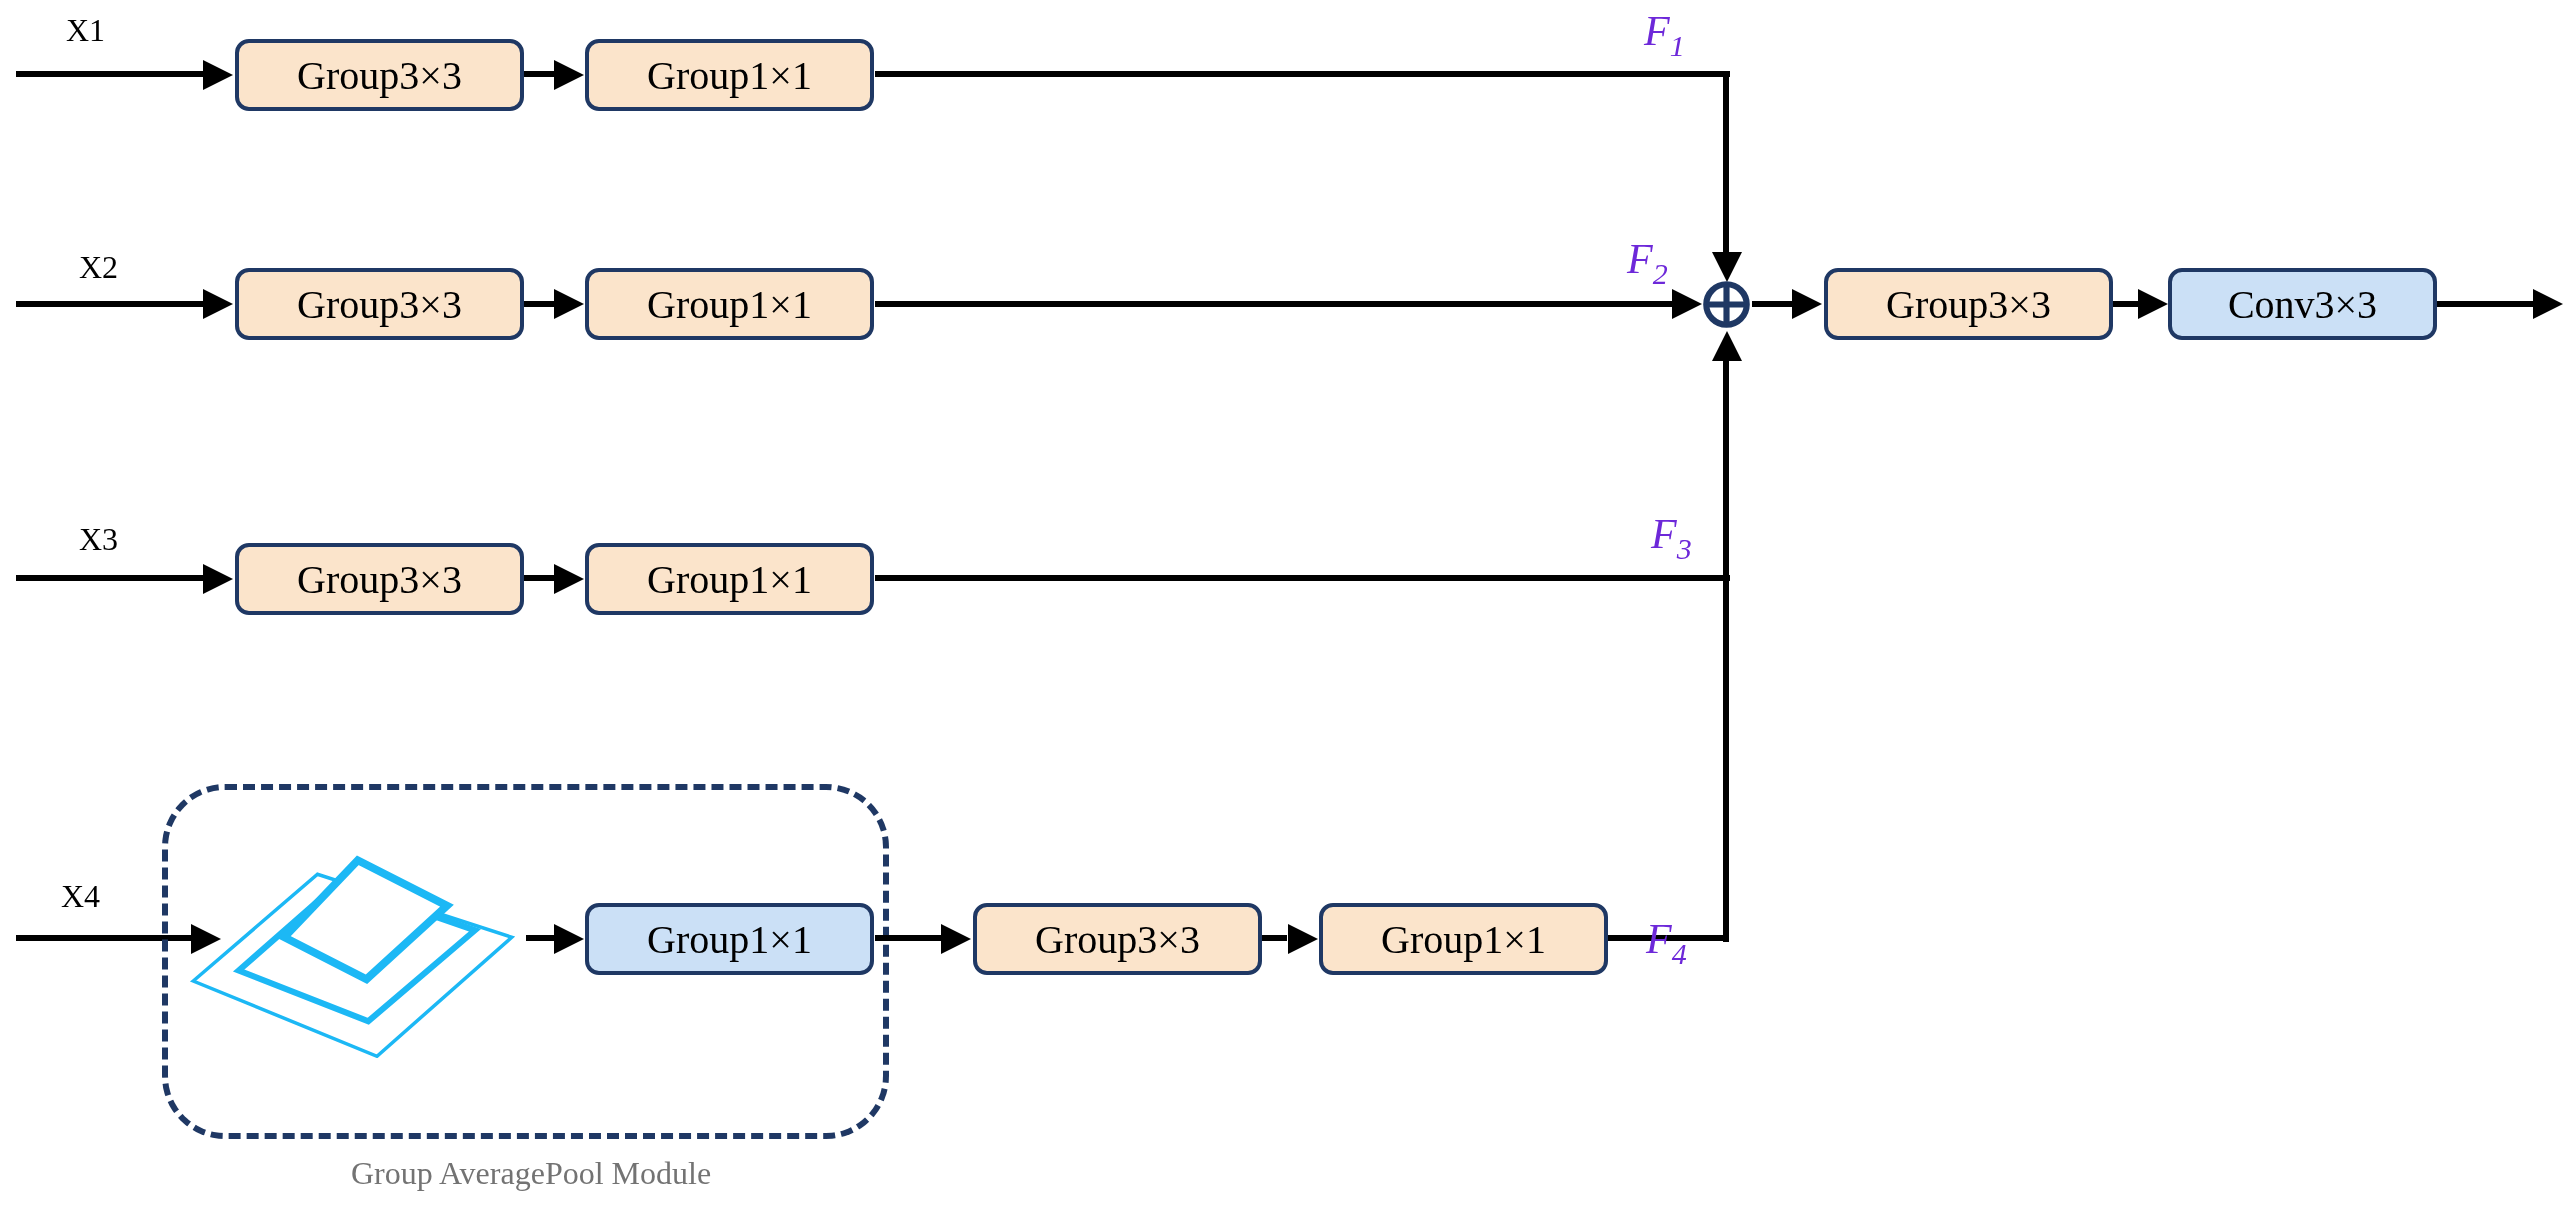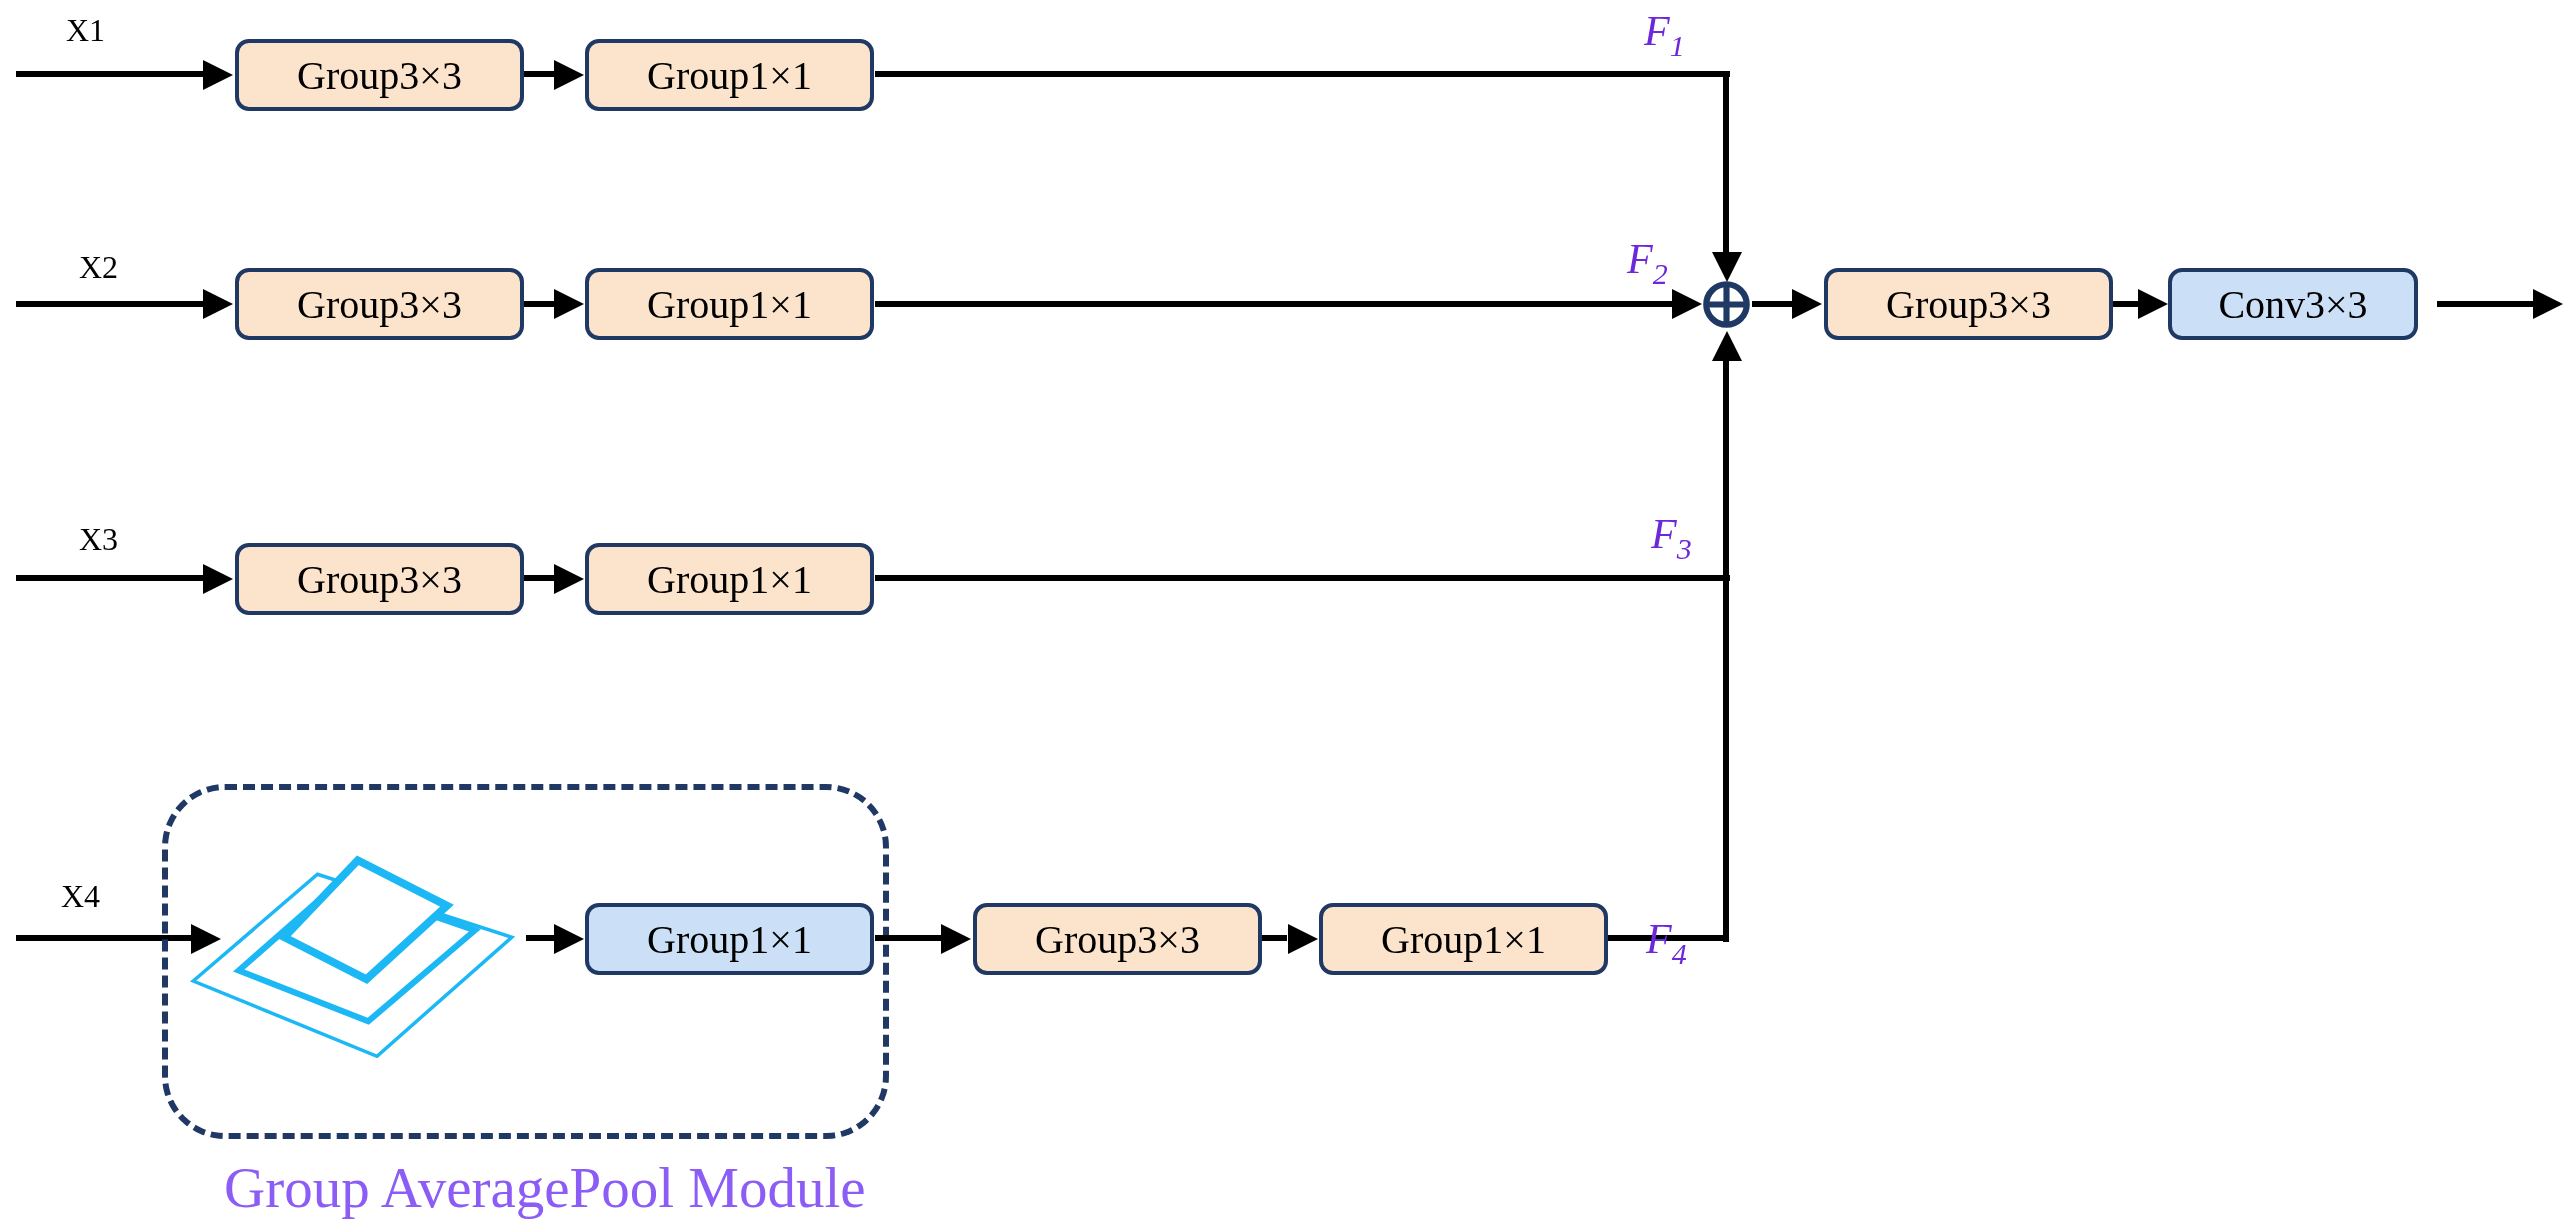--- a/index.html
+++ b/index.html
@@ -28,21 +28,21 @@
     font-size:40px;color:#000;white-space:nowrap;
   }
   .block.blue{background:#CBE0F6;}
   .xlab{position:absolute;font-size:32px;color:#000;}
   .flab{position:absolute;font-style:italic;font-size:42px;color:#6d28d9;white-space:nowrap;}
   .flab .sub{font-size:30px;position:relative;top:10.5px;font-style:italic;}
   .module-box{
     position:absolute;box-sizing:border-box;
     border:6.1px dashed #1F3864;border-radius:63px;background:transparent;
   }
-  .caption{position:absolute;font-size:57px;color:#8b5cf6;white-space:nowrap;}
+  .caption{position:absolute;font-size:32px;color:#737373;text-align:center;white-space:nowrap;}
   svg{position:absolute;display:block;}
 </style>
 </head>
 <body>
 
 <div id="canvas">
 
   <span class="xlab" style="left:66px;top:12.3px;">X1</span>
   <div class="hline" style="left:16px;top:71px;width:188px;"></div>
   <div class="ah-r" style="left:203px;top:60px;"></div>
@@ -70,21 +70,21 @@
     <circle cx="29" cy="29" r="23" fill="#ffffff" stroke="#1F3864" stroke-width="7"></circle>
     <line x1="29" y1="6" x2="29" y2="52" stroke="#1F3864" stroke-width="7"></line>
     <line x1="6" y1="29" x2="52" y2="29" stroke="#1F3864" stroke-width="7"></line>
   </svg>
 
   <div class="hline" style="left:1752px;top:301px;width:40px;"></div>
   <div class="ah-r" style="left:1792px;top:289px;"></div>
   <div class="block" style="left:1824px;top:268px;">Group3×3</div>
   <div class="hline" style="left:2113px;top:301px;width:24.5px;"></div>
   <div class="ah-r" style="left:2138px;top:289px;"></div>
-  <div class="block blue" style="left:2168px;top:268px;width:250px;">Conv3×3</div>
+  <div class="block blue" style="left:2168px;top:268px;width:269px;">Conv3×3</div>
   <div class="hline" style="left:2437px;top:301px;width:96px;"></div>
   <div class="ah-r" style="left:2533px;top:289px;"></div>
 
   <span class="xlab" style="left:79px;top:521px;text-align:right;">X3</span>
   <div class="hline" style="left:16px;top:575px;width:188px;"></div>
   <div class="ah-r" style="left:203px;top:564px;"></div>
   <div class="block" style="left:235px;top:543px;">Group3×3</div>
   <div class="hline" style="left:524px;top:575px;width:30px;"></div>
   <div class="ah-r" style="left:554px;top:564px;"></div>
   <div class="block" style="left:585px;top:543px;">Group1×1</div>

